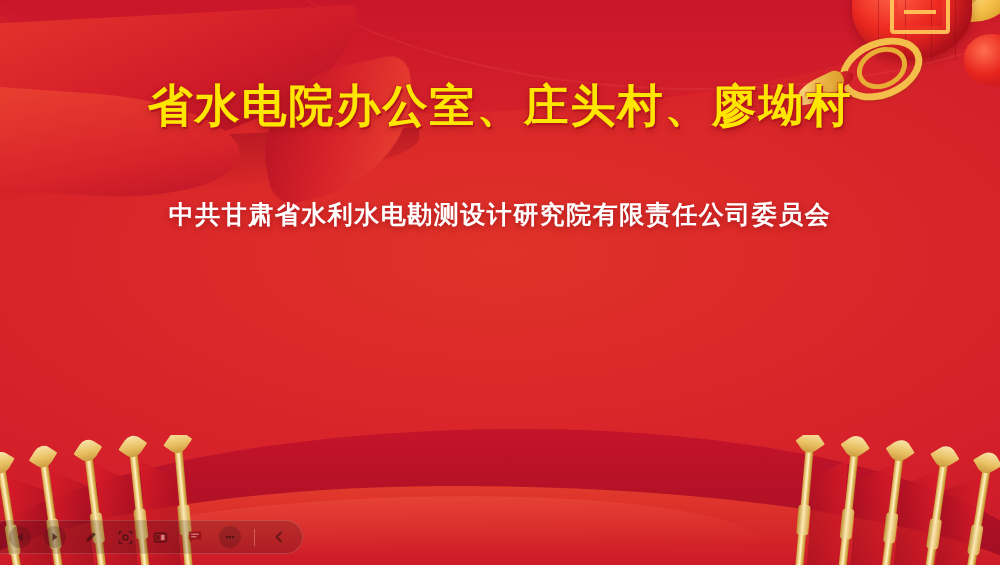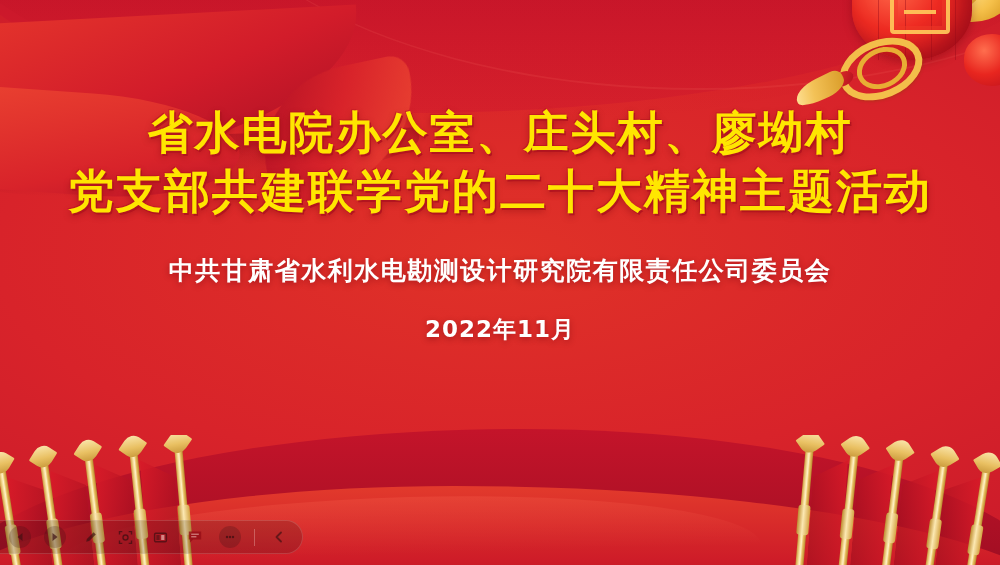--- a/index.html
+++ b/index.html
@@ -195,37 +195,37 @@
     width:34px;
     background:linear-gradient(100deg, rgba(215,26,40,0.92), rgba(150,12,28,0.55));
     clip-path:polygon(0 0, 100% 16%, 100% 100%, 0 100%);
   }
 
   
   .content {
     position:absolute; left:0; right:0; top:0;
     text-align:center;
   }
-  .title-block { margin-top:104px; }
+  .title-block { margin-top:77px; }
   .title-line {
     font-size:45px;
     font-weight:bold;
     letter-spacing:2px;
     line-height:1.28;
     color:#FFE600;
     font-family:"DejaVu Sans","Liberation Sans", sans-serif;
     text-shadow:
       1.6px 1.6px 0 #B3141F,
       -1px -1px 0 rgba(180,20,30,0.55),
       0 3px 7px rgba(110,0,10,0.42);
     white-space:nowrap;
   }
   .title-line.l2 { font-size:46px; }
 
-  .subtitle-block { margin-top:38px;text-align:center; }
+  .subtitle-block { margin-top:67px;text-align:center; }
   .sub-line {
     font-size:25px;
     font-weight:bold;
     letter-spacing:1.5px;
     line-height:1.0;
     color:#FFFFFF;
     font-family:"DejaVu Sans","Liberation Sans", sans-serif;
     text-shadow:0 2px 6px rgba(110,0,12,0.48);
     white-space:nowrap;
   }
@@ -356,25 +356,23 @@
       </div>
     <div class="pole" style="right:192px; transform:rotate(5deg); height:132px;">
         <span class="pole-tip" style="transform:rotate(50deg)"></span>
         <span class="pole-grip"></span>
       </div>
   </div>
 
   <div class="content">
     <div class="title-block">
       <div class="title-line l1">省水电院办公室、庄头村、廖坳村</div>
-      <div class="title-line l2">党支部共建联学党的二十大精神主题活动</div>
     </div>
     <div class="subtitle-block">
       <div class="sub-line l1">中共甘肃省水利水电勘测设计研究院有限责任公司委员会</div>
-      <div class="date-line">2022年11月</div>
     </div>
   </div>
 
   <div class="toolbar">
 
     <div class="tb-btn">
       <svg width="12" height="12" viewBox="0 0 12 12">
         <path d="M8.5 2 L3.5 6 L8.5 10 Z" fill="rgba(60,16,18,0.62)"></path>
       </svg>
     </div>

